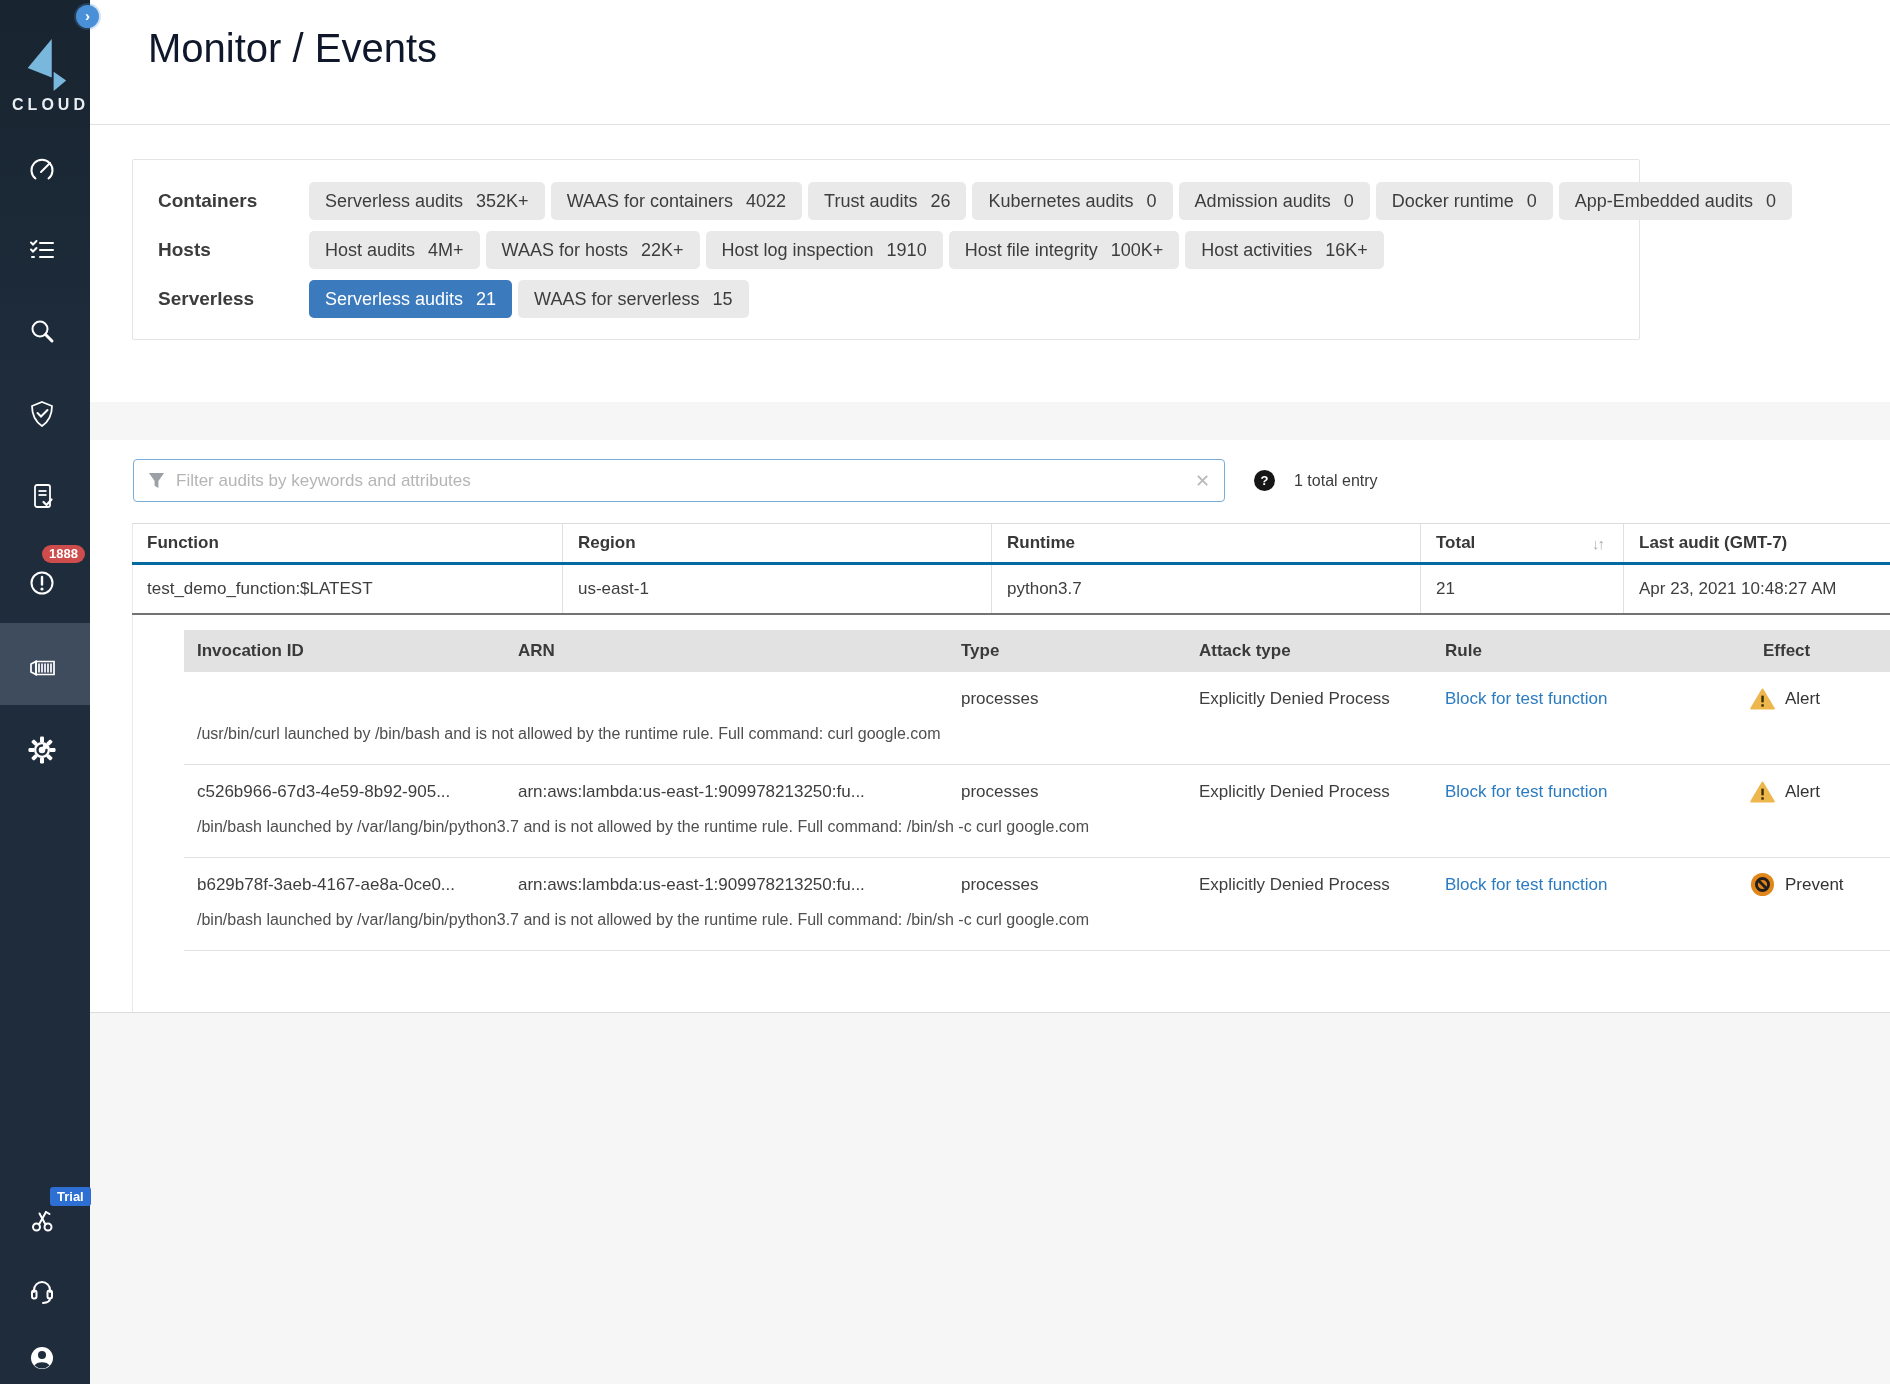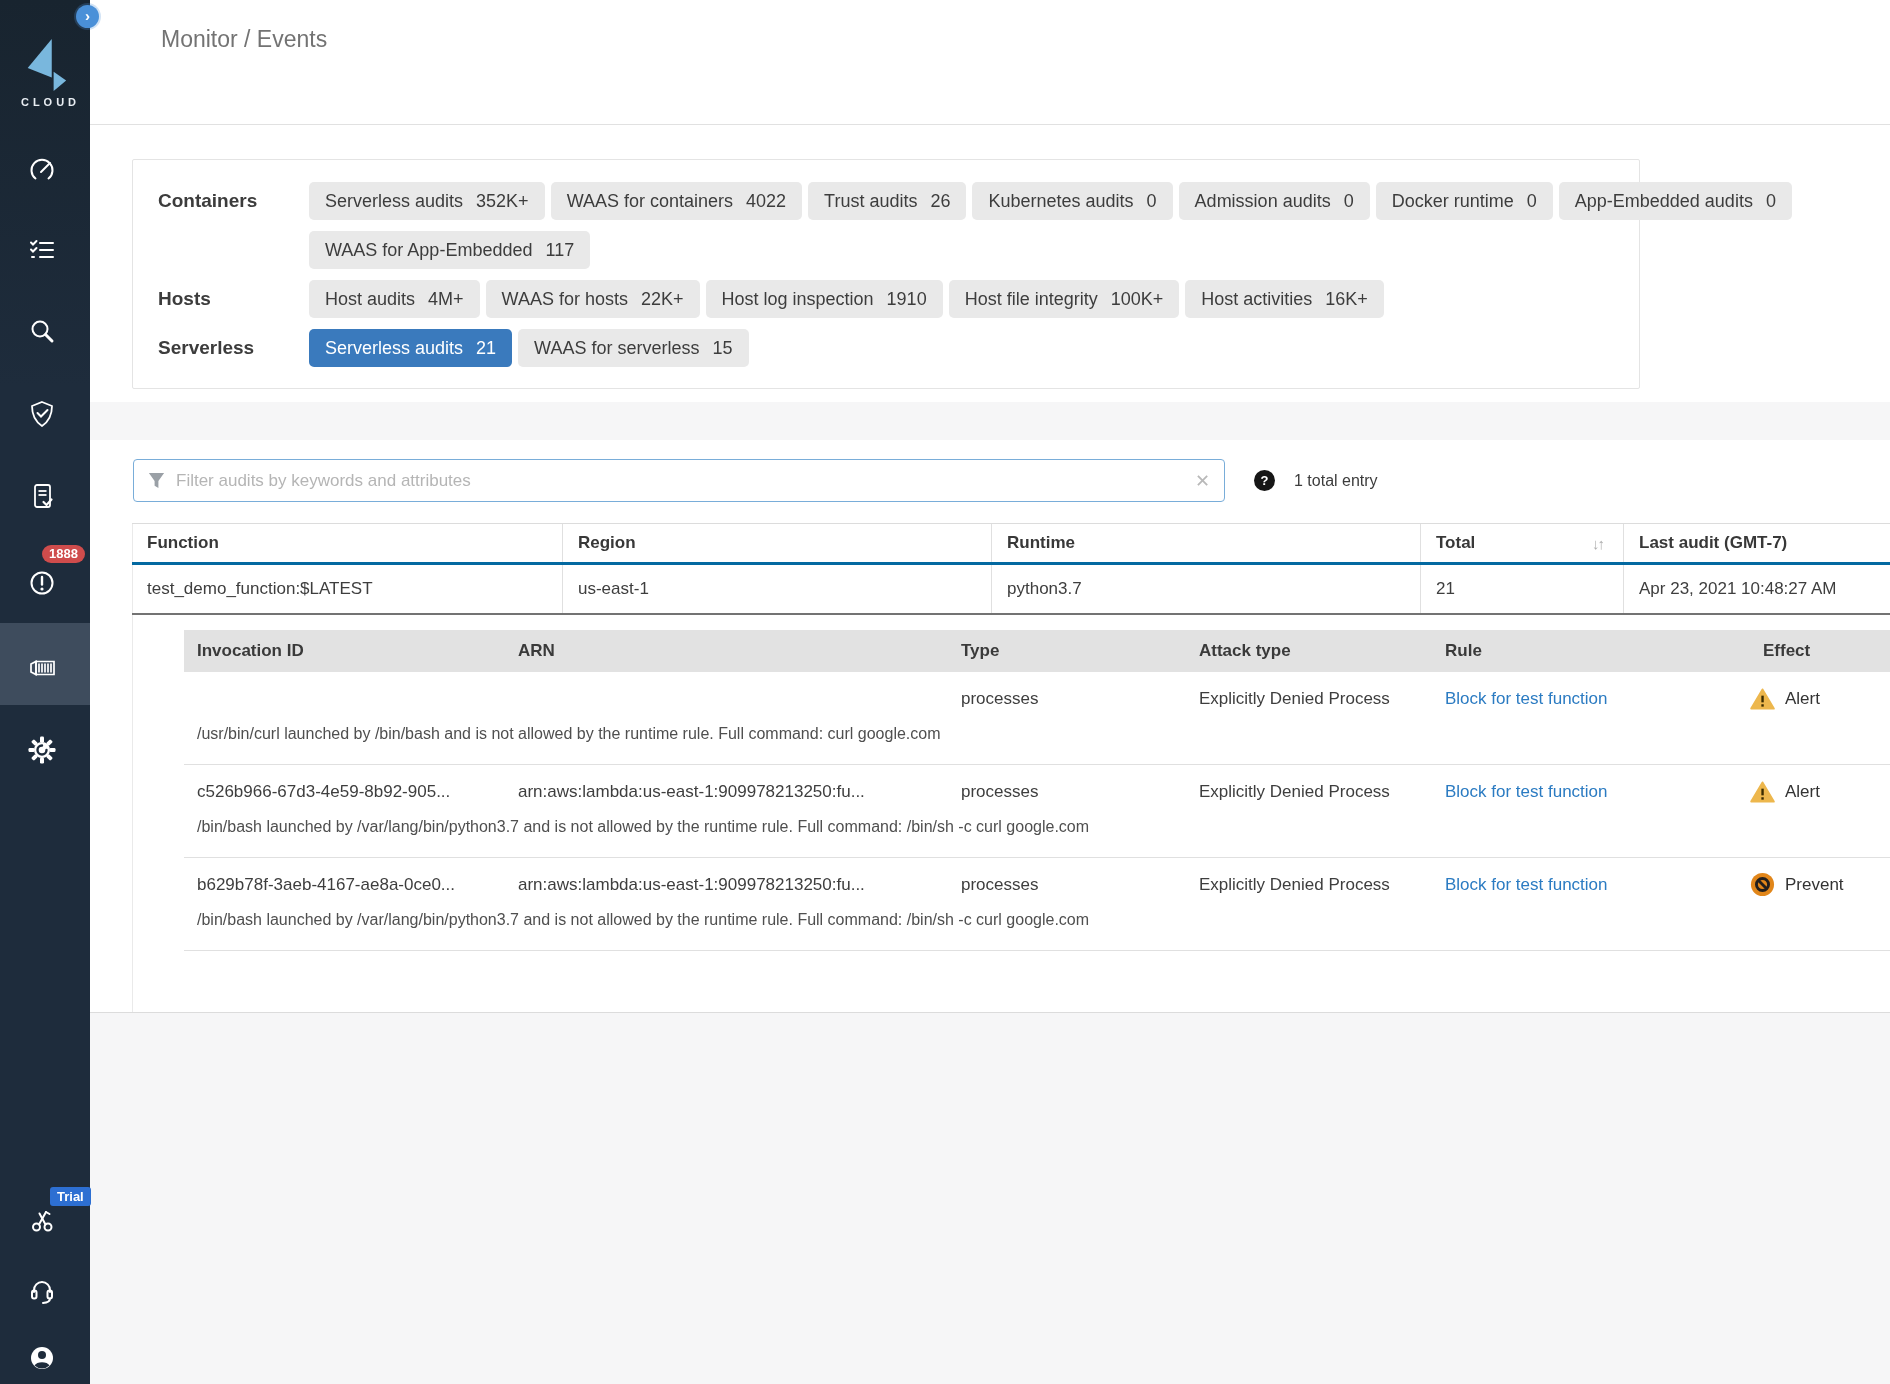--- a/index.html
+++ b/index.html
@@ -11,31 +11,31 @@
   .gray-bg { position:absolute; left:90px; top:402px; right:0; bottom:0; background:#f6f6f7; }
 
   
   .sidebar { position:absolute; left:0; top:0; width:90px; height:1384px;
              background:linear-gradient(180deg,#18242f 0%, #1e2c3c 28%, #1e2c3c 100%); z-index:4; }
   .sidebar-toggle { position:absolute; left:76px; top:5px; width:23px; height:23px; border-radius:50%;
                     background:#4a90d8; color:#fff; font-size:15px; font-weight:bold; text-align:center;
                     line-height:21px; z-index:6; box-shadow:0 0 0 2px rgba(74,144,216,0.25); cursor:pointer; }
   .logo-wrap { position:absolute; top:38px; left:0; width:90px; text-align:center; }
   .logo-wrap svg { display:block; margin:0 auto; }
-  .logo-text { display:block; margin-top:4px; color:#e9eef3; font-size:11px; font-weight:bold; letter-spacing:4px; padding-left:11px; }
+  .logo-text { display:block; margin-top:4px; color:#e9eef3; font-size:16px; font-weight:bold; letter-spacing:4px; padding-left:11px; }
   .nav-icon { position:absolute; left:27px; width:30px; height:30px; cursor:pointer; }
   .nav-highlight { position:absolute; left:0; top:623px; width:90px; height:82px; background:#3e4c5d; }
   .alert-badge { position:absolute; left:42px; top:545px; height:18px; padding:0 7px; border-radius:9px;
                  background:#cf4c4c; color:#fff; font-size:13px; font-weight:bold; line-height:18px; z-index:5; }
   .trial-badge { position:absolute; left:50px; top:1187px; height:19px; padding:0 7px; border-radius:3px;
                  background:#2d6fd2; color:#fff; font-size:13px; font-weight:bold; line-height:19px; z-index:5; }
 
   
   .header { position:absolute; left:90px; top:0; right:0; height:125px; background:#fff; border-bottom:1px solid #e1e1e1; z-index:2; }
-  .page-title { position:absolute; left:71px; top:26px; font-size:23px; font-weight:400; color:#737373; }
+  .page-title { position:absolute; left:58px; top:26px; font-size:40px; font-weight:400; color:#0f172a; }
 
   
   .chips-card { position:absolute; left:132px; top:159px; width:1508px; background:#fff;
                 border:1px solid #e4e4e4; border-radius:2px; padding:22px 0 21px 0; z-index:2; }
   .filter-group { display:flex; margin-bottom:11px; }
   .filter-group:last-child { margin-bottom:0; }
   .group-label { width:176px; padding-left:25px; font-size:19px; font-weight:bold; color:#3c3c3c; line-height:38px; flex:none; }
   .group-chips { display:flex; flex-direction:column; gap:11px; }
   .chip-line { display:flex; gap:6px; }
   .chip { display:inline-flex; align-items:center; gap:13px; height:38px; padding:0 16px;
@@ -224,26 +224,20 @@
             <span>Admission audits</span>
             <span>0</span>
           </div>
           <div class="chip">
             <span>Docker runtime</span>
             <span>0</span>
           </div>
           <div class="chip">
             <span>App-Embedded audits</span>
             <span>0</span>
-          </div>
-        </div>
-        <div class="chip-line">
-          <div class="chip">
-            <span>WAAS for App-Embedded</span>
-            <span>117</span>
           </div>
         </div>
       </div>
     </div>
 
     <div class="filter-group">
       <div class="group-label">Hosts</div>
       <div class="group-chips">
         <div class="chip-line">
           <div class="chip">

